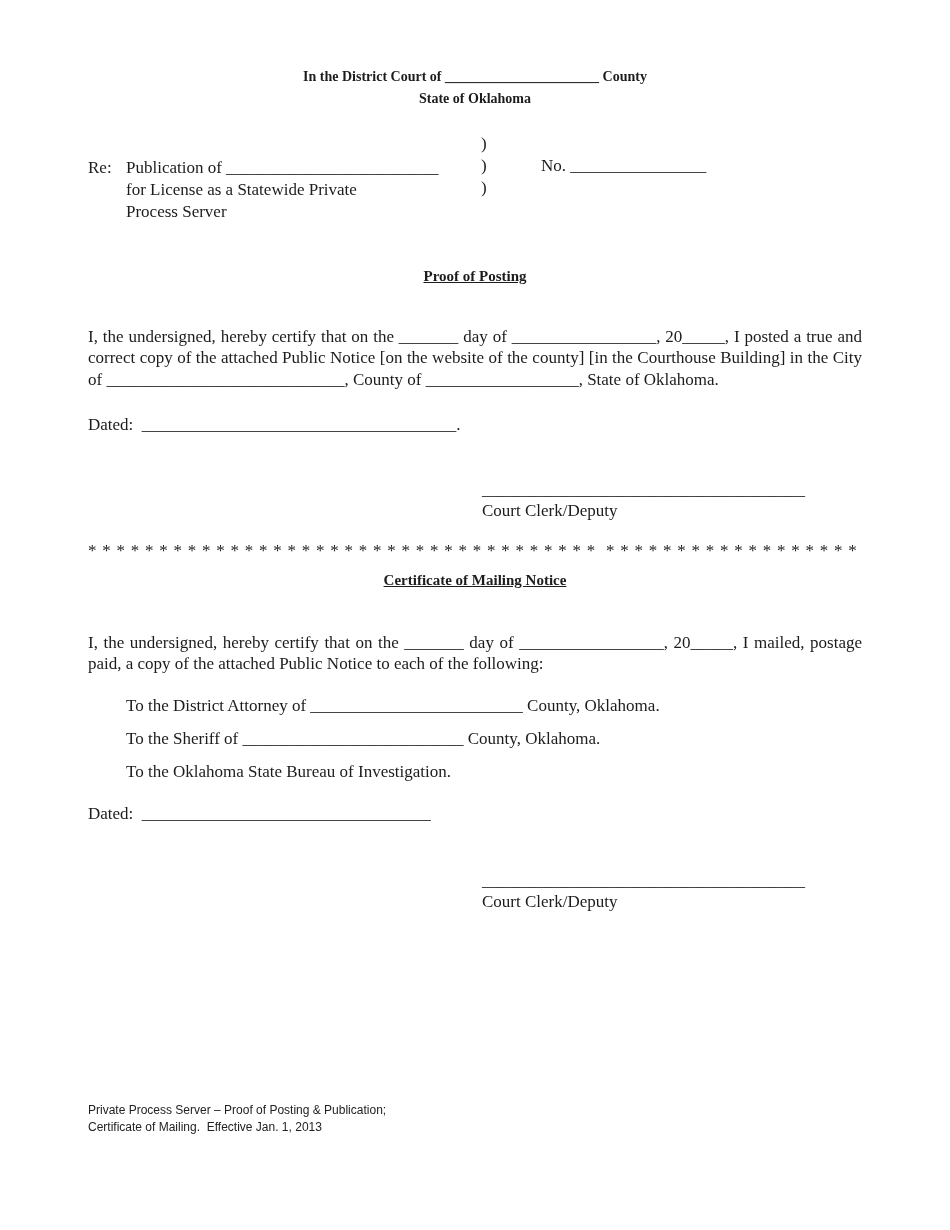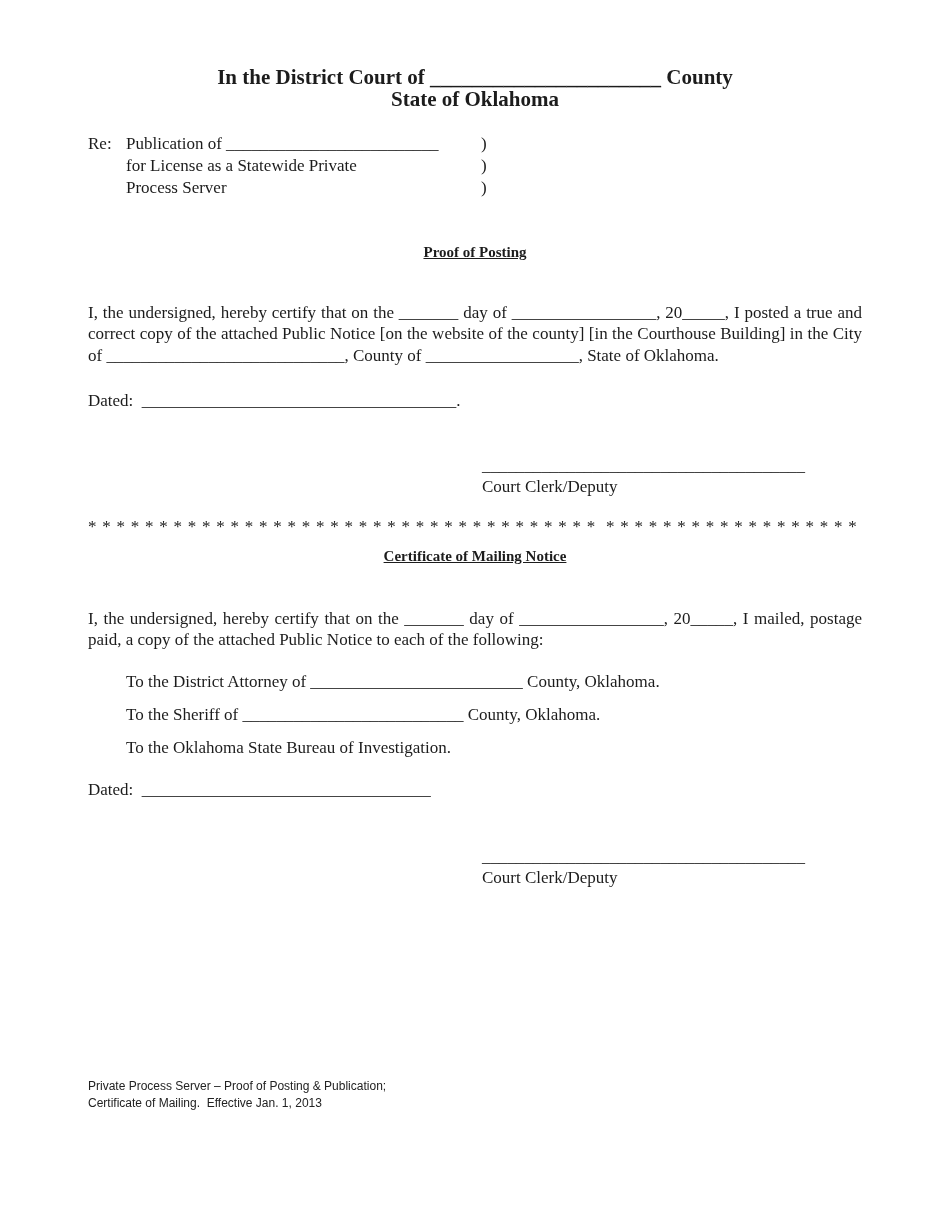--- a/index.html
+++ b/index.html
@@ -13,27 +13,27 @@
     background:var(--paper);
     color:var(--ink);
     font-family:"Liberation Serif", serif;
     font-size:17px;
     line-height:21.25px;
     box-sizing:border-box;
     padding:66px 88px 0 88px;
     overflow:hidden;
   }
   
-  .court-header{text-align:center;font-weight:bold;font-size:21px;line-height:22px;}
+  .court-header{text-align:center;font-weight:bold;font-size:14px;line-height:22px;}
   
   .caption{display:grid;grid-template-columns:393px 60px 1fr;margin-top:23px;line-height:22px;}
   .caption .c-left{grid-column:1;}
   .caption .c-paren{grid-column:2;}
   .caption .c-no{grid-column:3;}
-  .caption .row1{display:flex;}
+  .caption .row1{display:flex;margin-top:24px;}
   .caption .re-label{display:inline-block;width:38px;flex:0 0 38px;}
   .caption .indent{padding-left:38px;}
   
   .section-heading{
     text-align:center;font-weight:bold;font-size:15px;line-height:22px;
     text-decoration:underline;
   }
   .h1{margin-top:42px;}
   .h2{margin-top:8px;}
   
@@ -81,20 +81,24 @@
         <span>Publication of _________________________</span>
       </div>
       <div class="indent">for License as a Statewide Private</div>
       <div class="indent">Process Server</div>
     </div>
     <div class="c-paren">
       <div>)</div>
       <div>)</div>
       <div>)</div>
     </div>
+    <div class="c-no">
+      <div>&nbsp;</div>
+      <div>No. ________________</div>
+    </div>
   </section>
 
   <h2 class="section-heading h1">Proof of Posting</h2>
 
   <p class="para p1">I, the undersigned, hereby certify that on the _______ day of _________________, 20_____, I posted a true and correct copy of the attached Public Notice [on the website of the county] [in the Courthouse Building] in the City of ____________________________, County of __________________, State of Oklahoma.</p>
 
   <div class="dated dated1">Dated:&nbsp; _____________________________________.</div>
 
   <div class="sig-block sig1">
     <div>______________________________________</div>

